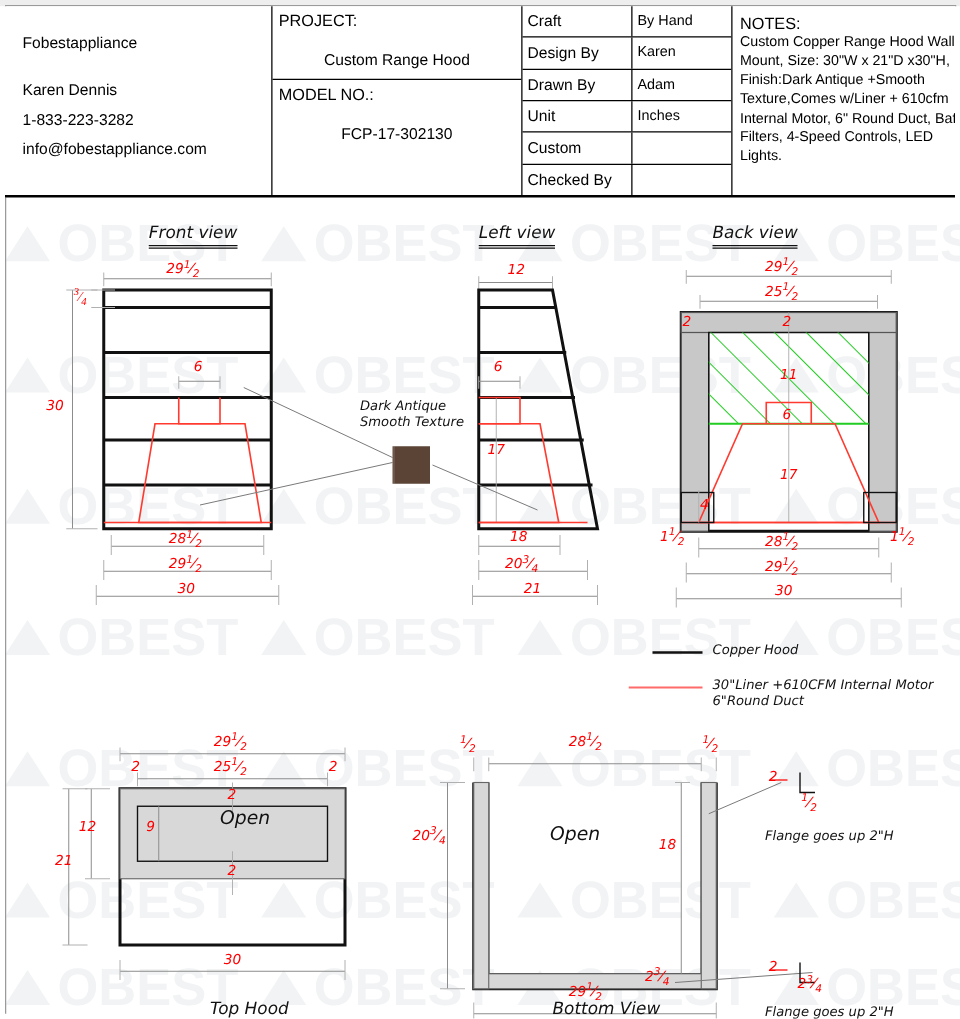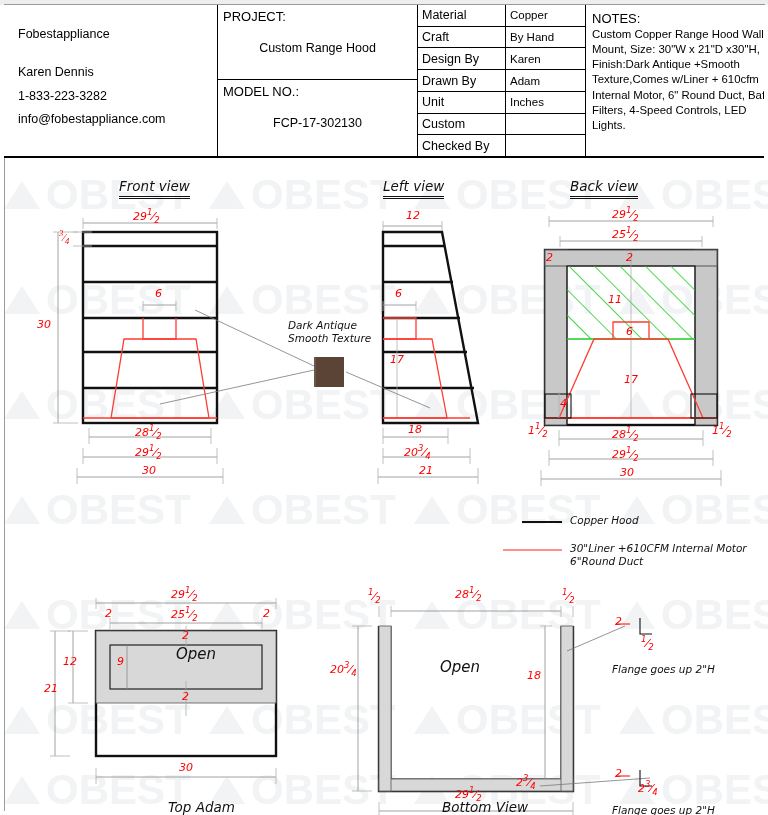--- a/index.html
+++ b/index.html
@@ -13,21 +13,21 @@
   .page-border{position:absolute;left:4px;top:4px;width:760px;height:806px;
       border-left:1px solid #9a9a9a;border-top:1px solid #9a9a9a;z-index:1;}
   .topstrip{position:absolute;left:0;top:0;width:768px;height:5px;background:#eeeeee;z-index:1;}
 
   
   #titleblock{position:absolute;left:4px;top:5px;width:760px;height:151px;z-index:3;
      display:flex;background:#fff;border-bottom:2px solid #000;}
   .tb-cell{border-right:1.5px solid #000;box-sizing:border-box;}
   .tb-company{width:214px;padding:18px 12px 4px 14px;font-size:12.5px;line-height:1.9;}
   .tb-proj{width:200px;display:flex;flex-direction:column;}
-  .tb-proj-top{height:75px;border-bottom:1.5px solid #000;box-sizing:border-box;position:relative;}
+  .tb-proj-top{height:59px;border-bottom:1.5px solid #000;box-sizing:border-box;position:relative;}
   .tb-proj-bot{height:76px;position:relative;}
   .tb-lbl{position:absolute;left:5px;top:4px;font-size:13px;}
   .tb-val{position:absolute;left:0;right:0;top:36px;text-align:center;font-size:12.5px;}
   .tb-spec{width:168px;display:flex;flex-direction:column;}
   .spec-row{flex:1;display:flex;border-bottom:1px solid #000;box-sizing:border-box;}
   .spec-row:last-child{border-bottom:none;}
   .spec-k{width:88px;border-right:1px solid #000;box-sizing:border-box;
           padding-left:4px;font-size:12.5px;display:flex;align-items:center;}
   .spec-v{flex:1;padding-left:4px;font-size:11.5px;display:flex;align-items:center;}
   .tb-notes{flex:1;border-right:none;padding:6px 0 0 6px;overflow:hidden;}
@@ -113,24 +113,20 @@
       <div class="tb-val">Custom Range Hood</div>
     </div>
     <div class="tb-proj-bot">
       <div class="tb-lbl">MODEL NO.:</div>
       <div class="tb-val">FCP-17-302130</div>
     </div>
   </div>
 
   <div class="tb-cell tb-spec">
     <div class="spec-row">
-        <div class="spec-k">Material</div>
-        <div class="spec-v">Copper</div>
-      </div>
-    <div class="spec-row">
         <div class="spec-k">Craft</div>
         <div class="spec-v">By Hand</div>
       </div>
     <div class="spec-row">
         <div class="spec-k">Design By</div>
         <div class="spec-v">Karen</div>
       </div>
     <div class="spec-row">
         <div class="spec-k">Drawn By</div>
         <div class="spec-v">Adam</div>
@@ -390,21 +386,21 @@
 <div class="dim" style="left:408px;top:268px;">18</div>
 <div class="dim" style="left:404px;top:288px;">20<sup class="fr">3</sup>⁄<sub class="fr">4</sub></div>
 <div class="dim" style="left:419px;top:309px;">21</div>
 
 
 <div class="vtitle u" style="left:570px;top:22px;">Back view</div>
 <div class="dim" style="left:612px;top:50px;">29<sup class="fr">1</sup>⁄<sub class="fr">2</sub></div>
 <div class="dim" style="left:612px;top:70px;">25<sup class="fr">1</sup>⁄<sub class="fr">2</sub></div>
 <div class="dim" style="left:546px;top:96px;">2</div>
 <div class="dim" style="left:626px;top:96px;">2</div>
-<div class="dim" style="left:608px;top:138px;">11</div>
+<div class="dim" style="left:624px;top:138px;">11</div>
 <div class="dim" style="left:626px;top:170px;">6</div>
 <div class="dim" style="left:624px;top:218px;">17</div>
 <div class="dim" style="left:560px;top:242px;">4</div>
 <div class="dim" style="left:528px;top:266px;">1<sup class="fr">1</sup>⁄<sub class="fr">2</sub></div>
 <div class="dim" style="left:712px;top:266px;">1<sup class="fr">1</sup>⁄<sub class="fr">2</sub></div>
 <div class="dim" style="left:612px;top:270px;">28<sup class="fr">1</sup>⁄<sub class="fr">2</sub></div>
 <div class="dim" style="left:612px;top:290px;">29<sup class="fr">1</sup>⁄<sub class="fr">2</sub></div>
 <div class="dim" style="left:620px;top:311px;">30</div>
 
 
@@ -424,21 +420,21 @@
 <div class="dim" style="left:171px;top:430px;">29<sup class="fr">1</sup>⁄<sub class="fr">2</sub></div>
 <div class="dim" style="left:171px;top:450px;">25<sup class="fr">1</sup>⁄<sub class="fr">2</sub></div>
 <div class="dim" style="left:105px;top:452px;">2</div>
 <div class="dim" style="left:263px;top:452px;">2</div>
 <div class="dim" style="left:182px;top:474px;">2</div>
 <div class="dim" style="left:182px;top:535px;">2</div>
 <div class="dim" style="left:117px;top:500px;">9</div>
 <div class="dim" style="left:63px;top:500px;">12</div>
 <div class="dim" style="left:44px;top:527px;">21</div>
 <div class="dim" style="left:179px;top:606px;">30</div>
-<div class="vtitle" style="left:168px;top:643px;">Top Adam</div>
+<div class="vtitle" style="left:168px;top:643px;">Top Hood</div>
 <div style="position:absolute;left:176px;top:489px;font-family:'DejaVu Sans',sans-serif;
      font-style:italic;font-size:15px;color:#111;">Open</div>
 
 
 <div class="dim" style="left:368px;top:432px;"><sup class="fr">1</sup>⁄<sub class="fr">2</sub></div>
 <div class="dim" style="left:455px;top:430px;">28<sup class="fr">1</sup>⁄<sub class="fr">2</sub></div>
 <div class="dim" style="left:562px;top:432px;"><sup class="fr">1</sup>⁄<sub class="fr">2</sub></div>
 <div class="dim" style="left:330px;top:505px;">20<sup class="fr">3</sup>⁄<sub class="fr">4</sub></div>
 <div class="dim" style="left:527px;top:514px;">18</div>
 <div class="dim" style="left:516px;top:618px;">2<sup class="fr">3</sup>⁄<sub class="fr">4</sub></div>

